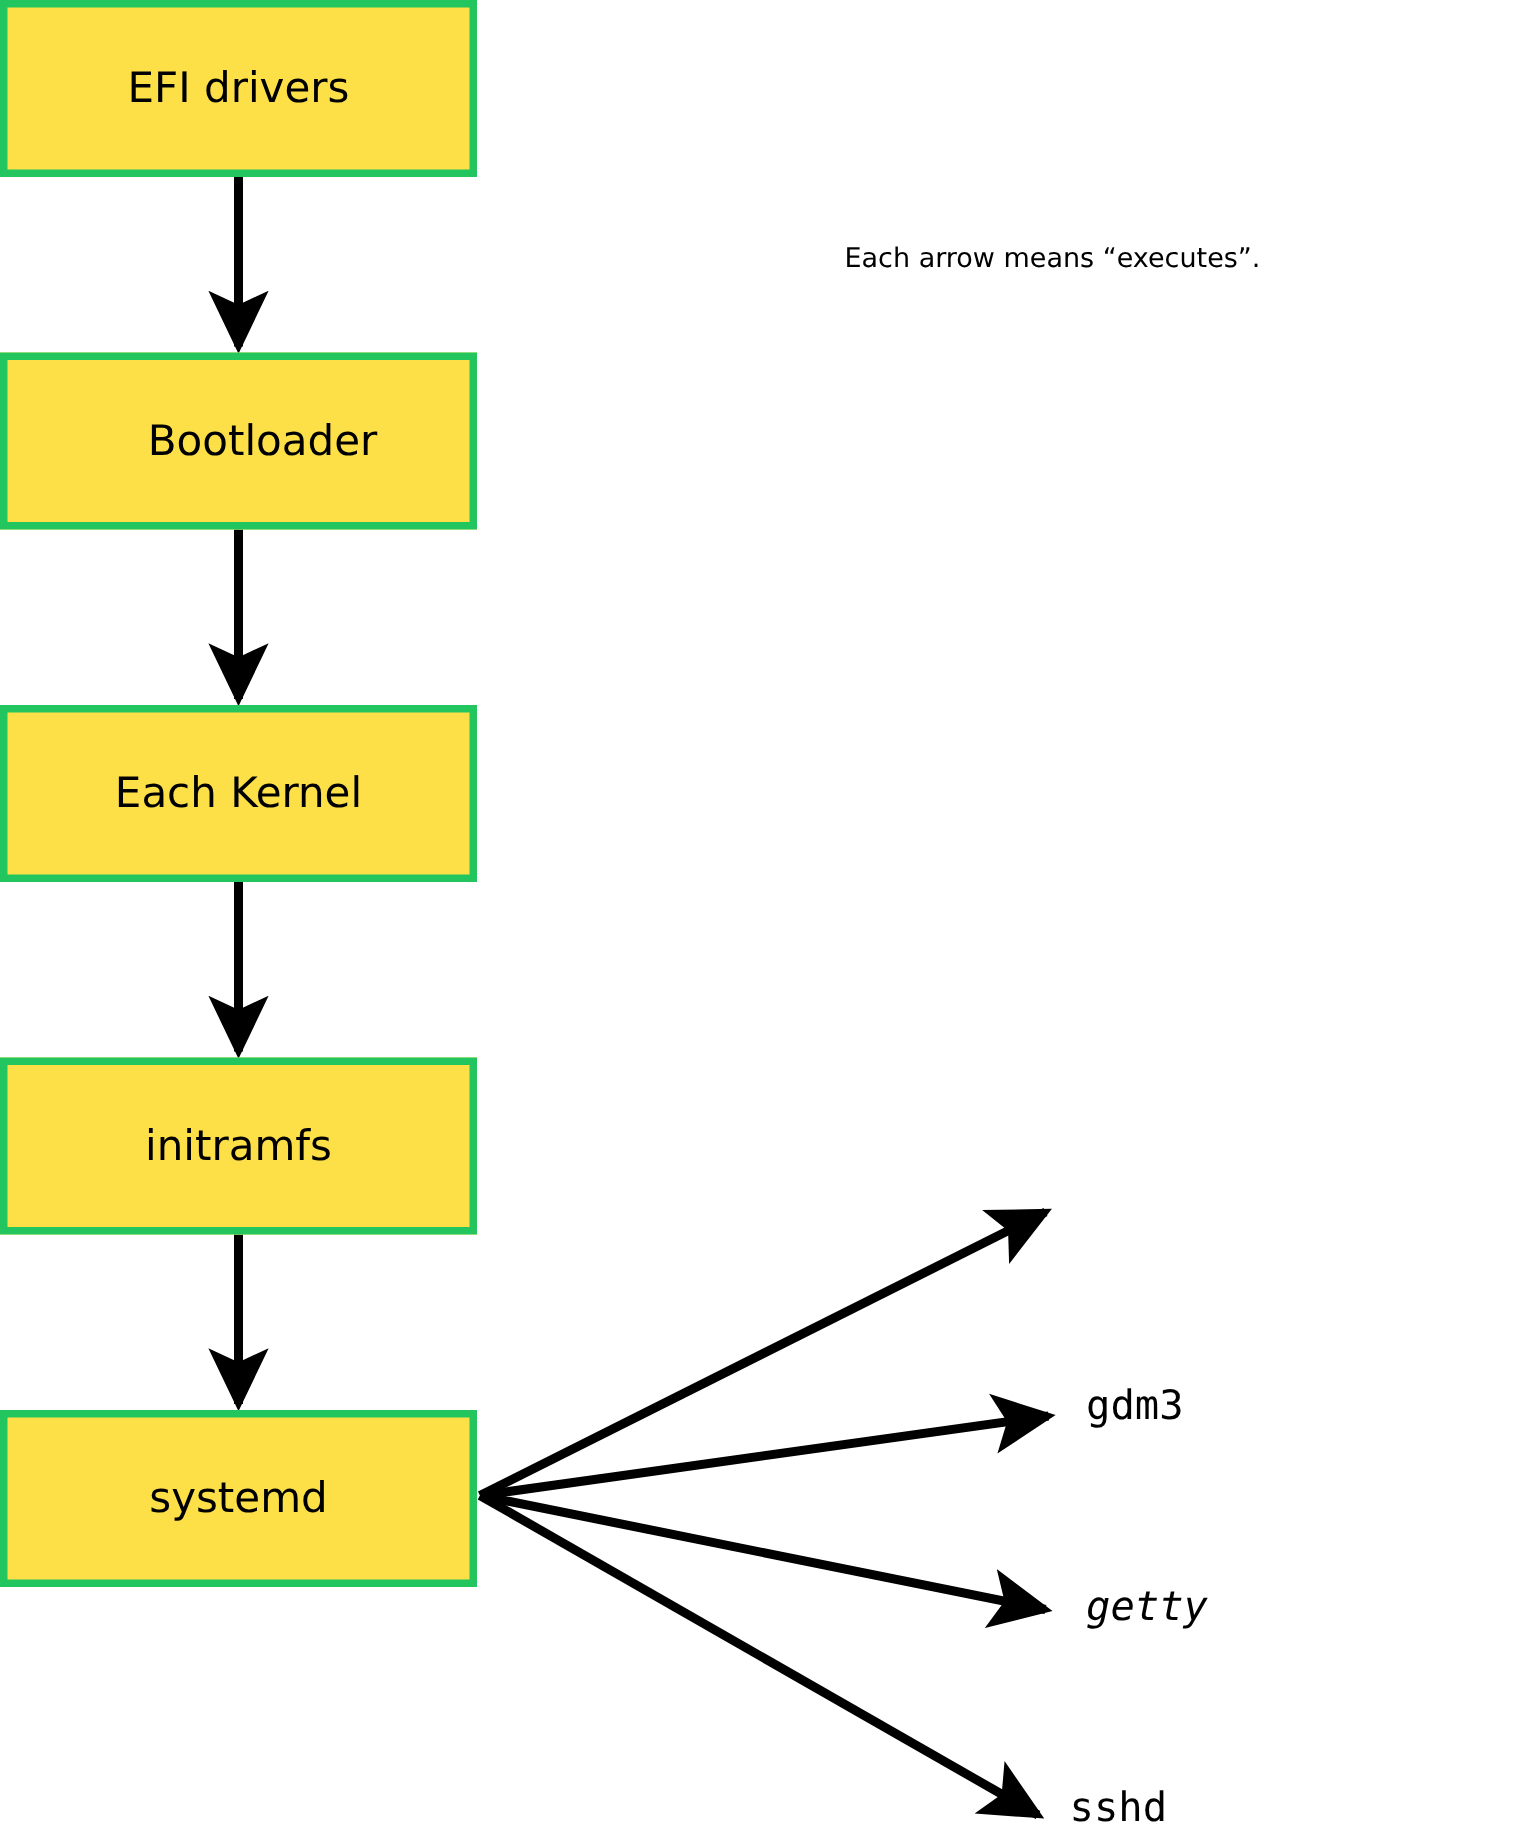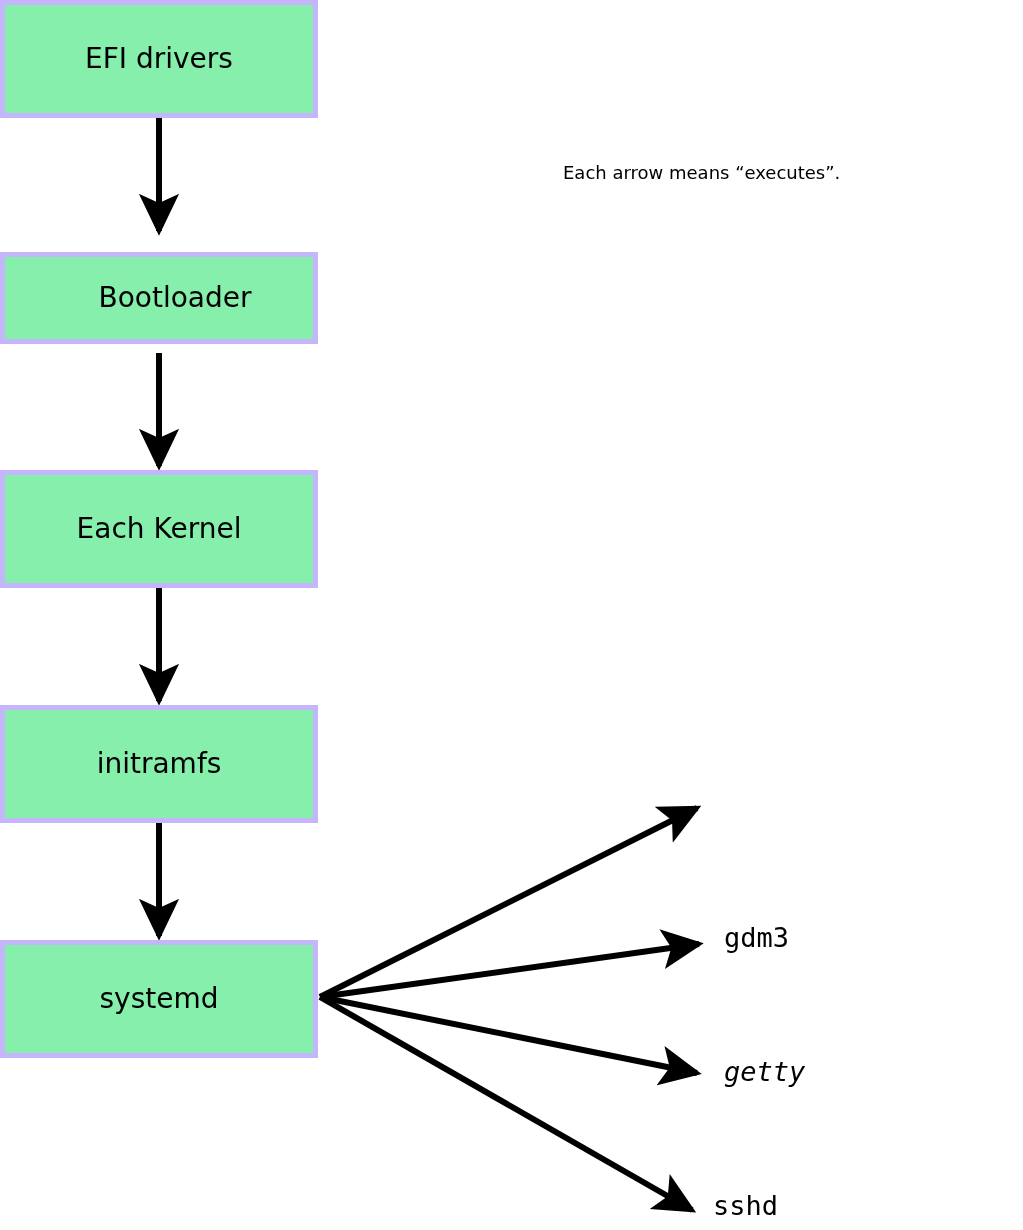--- a/index.html
+++ b/index.html
@@ -18,22 +18,22 @@
   #canvas {
     position: absolute;
     left: 0;
     top: 0;
     width: 1023px;
     height: 1230px;
   }
   .node-box {
     position: absolute;
     box-sizing: border-box;
-    border: 5px solid #c4b5fd;
-    background: #86efac;
+    border: 5px solid #22c55e;
+    background: #fde047;
     display: flex;
     align-items: center;
     justify-content: center;
   }
   .node-label {
     font-family: "DejaVu Sans", "Liberation Sans", sans-serif;
     font-size: 28px;
     line-height: 1;
     color: #000000;
     white-space: nowrap;
@@ -99,21 +99,21 @@
     </g>
     <g>
       <line x1="320" y1="997" x2="692" y2="1210" stroke="#000000" stroke-width="6" marker-end="url(#arrowhead)"></line>
     </g>
   </svg>
 
   <div class="node-box" style="left:0px; top:0px; width:318px; height:118px;">
     <span class="node-label">EFI drivers</span>
   </div>
 
-  <div class="node-box" style="left:0px; top:252px; width:318px; height:92px;padding-left:32px;">
+  <div class="node-box" style="left:0px; top:235px; width:318px; height:118px;padding-left:32px;">
     <span class="node-label">Bootloader</span>
   </div>
 
   <div class="node-box" style="left:0px; top:470px; width:318px; height:118px;">
     <span class="node-label">Each Kernel</span>
   </div>
 
   <div class="node-box" style="left:0px; top:940px; width:318px; height:118px;">
     <span class="node-label">systemd</span>
   </div>

